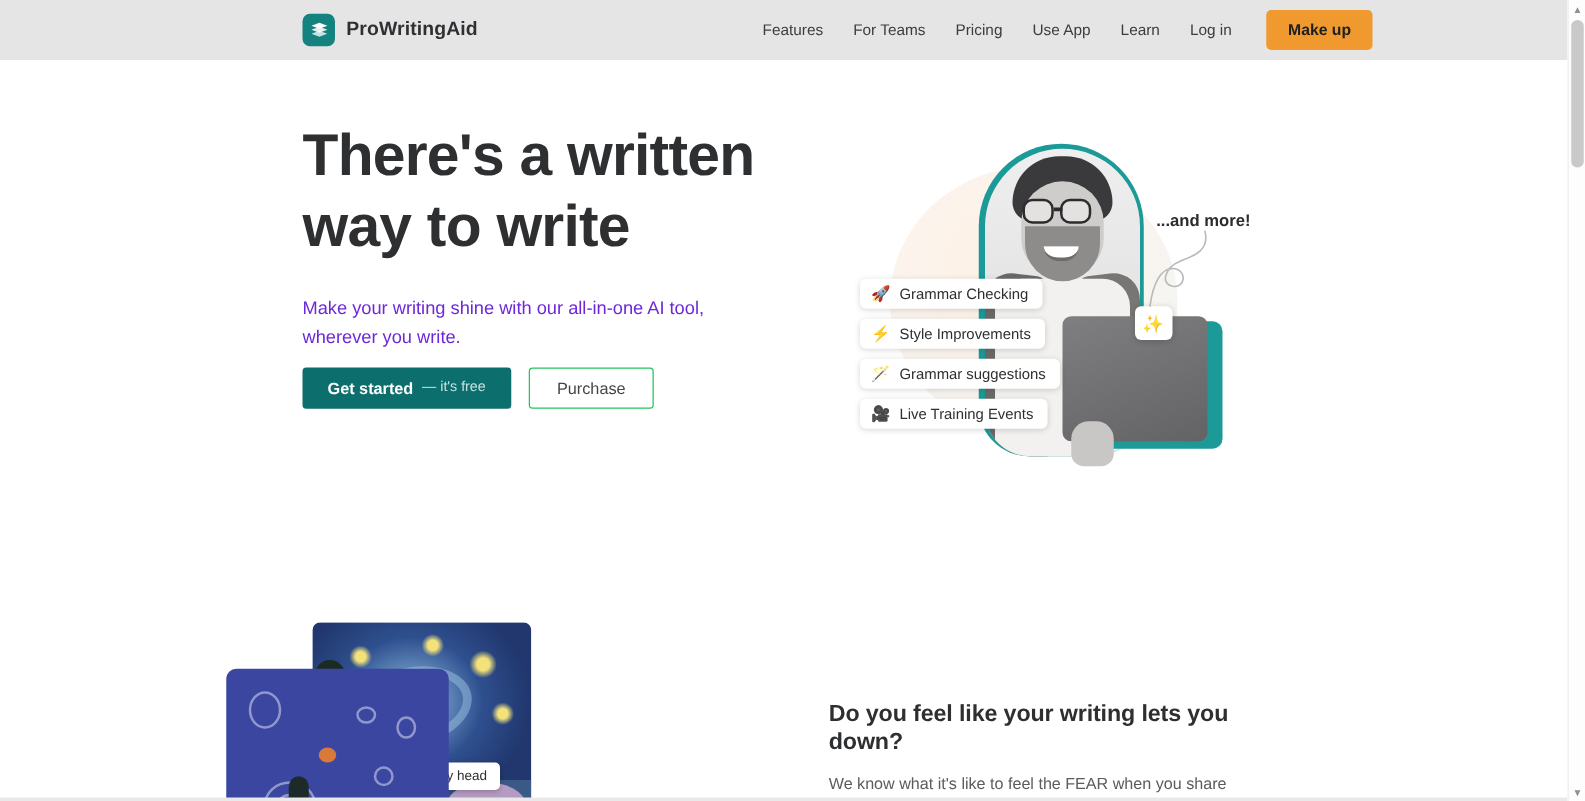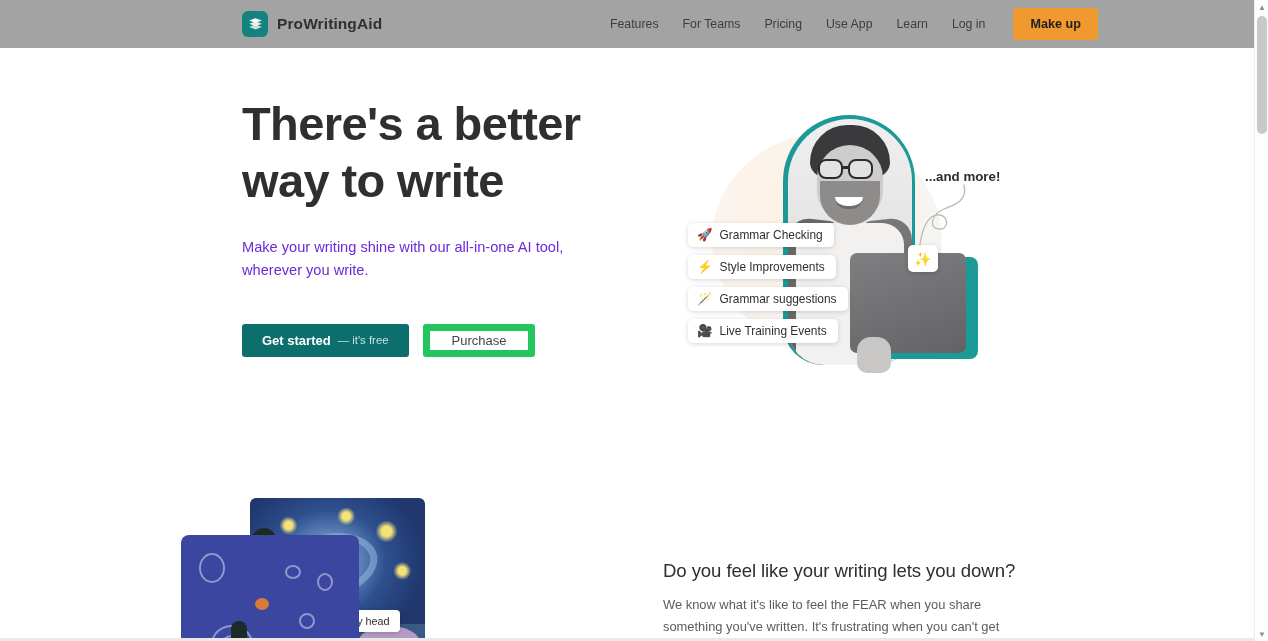--- a/index.html
+++ b/index.html
@@ -20,21 +20,21 @@
     position: absolute; top: 0; left: 0;
     width: 1254px; height: 4px;
     background: #f4f4f5;
   }
 
   
   .header {
     position: absolute; top: 0; left: 0;
     width: 1254px; height: 48px;
     display: flex; align-items: center;
-    background: #a3a3a3;
+    background: #e5e5e5;
   }
   .brand {
     position: absolute; left: 242px; top: 11px;
     display: flex; align-items: center; gap: 9px;
     text-decoration: none;
   }
   .brand-mark {
     width: 26px; height: 26px;
     border-radius: 6px;
     background: #14827f;
@@ -69,31 +69,31 @@
   .hero { position: absolute; left: 242px; top: 96px; width: 400px; }
   .hero h1 {
     font-size: 47px; line-height: 1.21; font-weight: 700;
     color: #2e2f31; letter-spacing: -.6px;
   }
   .hero-sub {
     margin-top: 26px;
     font-size: 14.6px; line-height: 1.58; color: #6d28d9;
     max-width: 330px;
   }
-  .cta-row { margin-top: 42px; display: flex; align-items: center; gap: 14px; }
+  .cta-row { margin-top: 12px; display: flex; align-items: center; gap: 14px; }
   .btn-primary {
     background: #0d6e6e; border: none; border-radius: 3px;
     padding: 0 20px; height: 33px;
     display: inline-flex; align-items: center; gap: 7px;
     cursor: pointer; font-family: "Liberation Sans", sans-serif;
   }
   .btn-primary .lbl { color: #ffffff; font-size: 13px; font-weight: 600; }
   .btn-primary .free { color: #c7e2e0; font-size: 11.4px; }
   .btn-outline {
-    background: #ffffff; border: 7px solid #22c55e; border-radius: 3px;
+    background: #ffffff; border: 1px solid #22c55e; border-radius: 3px;
     padding: 0 22px; height: 33px;
     display: inline-flex; align-items: center;
     color: #45464a; font-size: 13px;
     cursor: pointer; font-family: "Liberation Sans", sans-serif;
   }
   .no-card { margin-top: 35px; font-size: 12.2px; color: #6f7175; }
 
   
   .hero-art {
     position: absolute; left: 660px; top: 105px;
@@ -271,21 +271,21 @@
     position: absolute; border: 2px solid rgba(200,205,235,.6);
     border-radius: 50%;
   }
   .sun-dot {
     position: absolute; left: 74px; top: 63px; width: 14px; height: 12px;
     background: #d9793a; border-radius: 50%;
   }
 
   .sect2 { position: absolute; left: 663px; top: 560px; width: 360px; }
   .sect2 h2 {
-    font-size: 18.6px; font-weight: 400; color: #2e2f31; letter-spacing: -.1px;
+    font-size: 18.6px; font-weight: 700; color: #2e2f31; letter-spacing: -.1px;
   }
   .sect2 p {
     margin-top: 12px;
     font-size: 12.9px; line-height: 1.72; color: #5b5c60;
   }
 
   
   .scrollbar {
     position: absolute; right: 0; top: 0;
     width: 14px; height: 641px; background: #fdfdfd;
@@ -332,21 +332,21 @@
       <a href="#">Pricing</a>
       <a href="#">Use App</a>
       <a href="#">Learn</a>
       <a href="#">Log in</a>
       <button class="signup-btn">Make up</button>
     </nav>
   </div>
 
   <section class="hero">
     <h1>
-      <span>There's a better</span><br>
+      <span>There's a written</span><br>
       <span>way to write</span>
     </h1>
     <p class="hero-sub">Make your writing shine with our all-in-one AI tool, wherever you write.</p>
 
     <div class="cta-row">
       <button class="btn-primary">
         <span class="lbl">Get started</span>
         <span class="free">— it's free</span>
       </button>
       <button class="btn-outline">Purchase</button>

